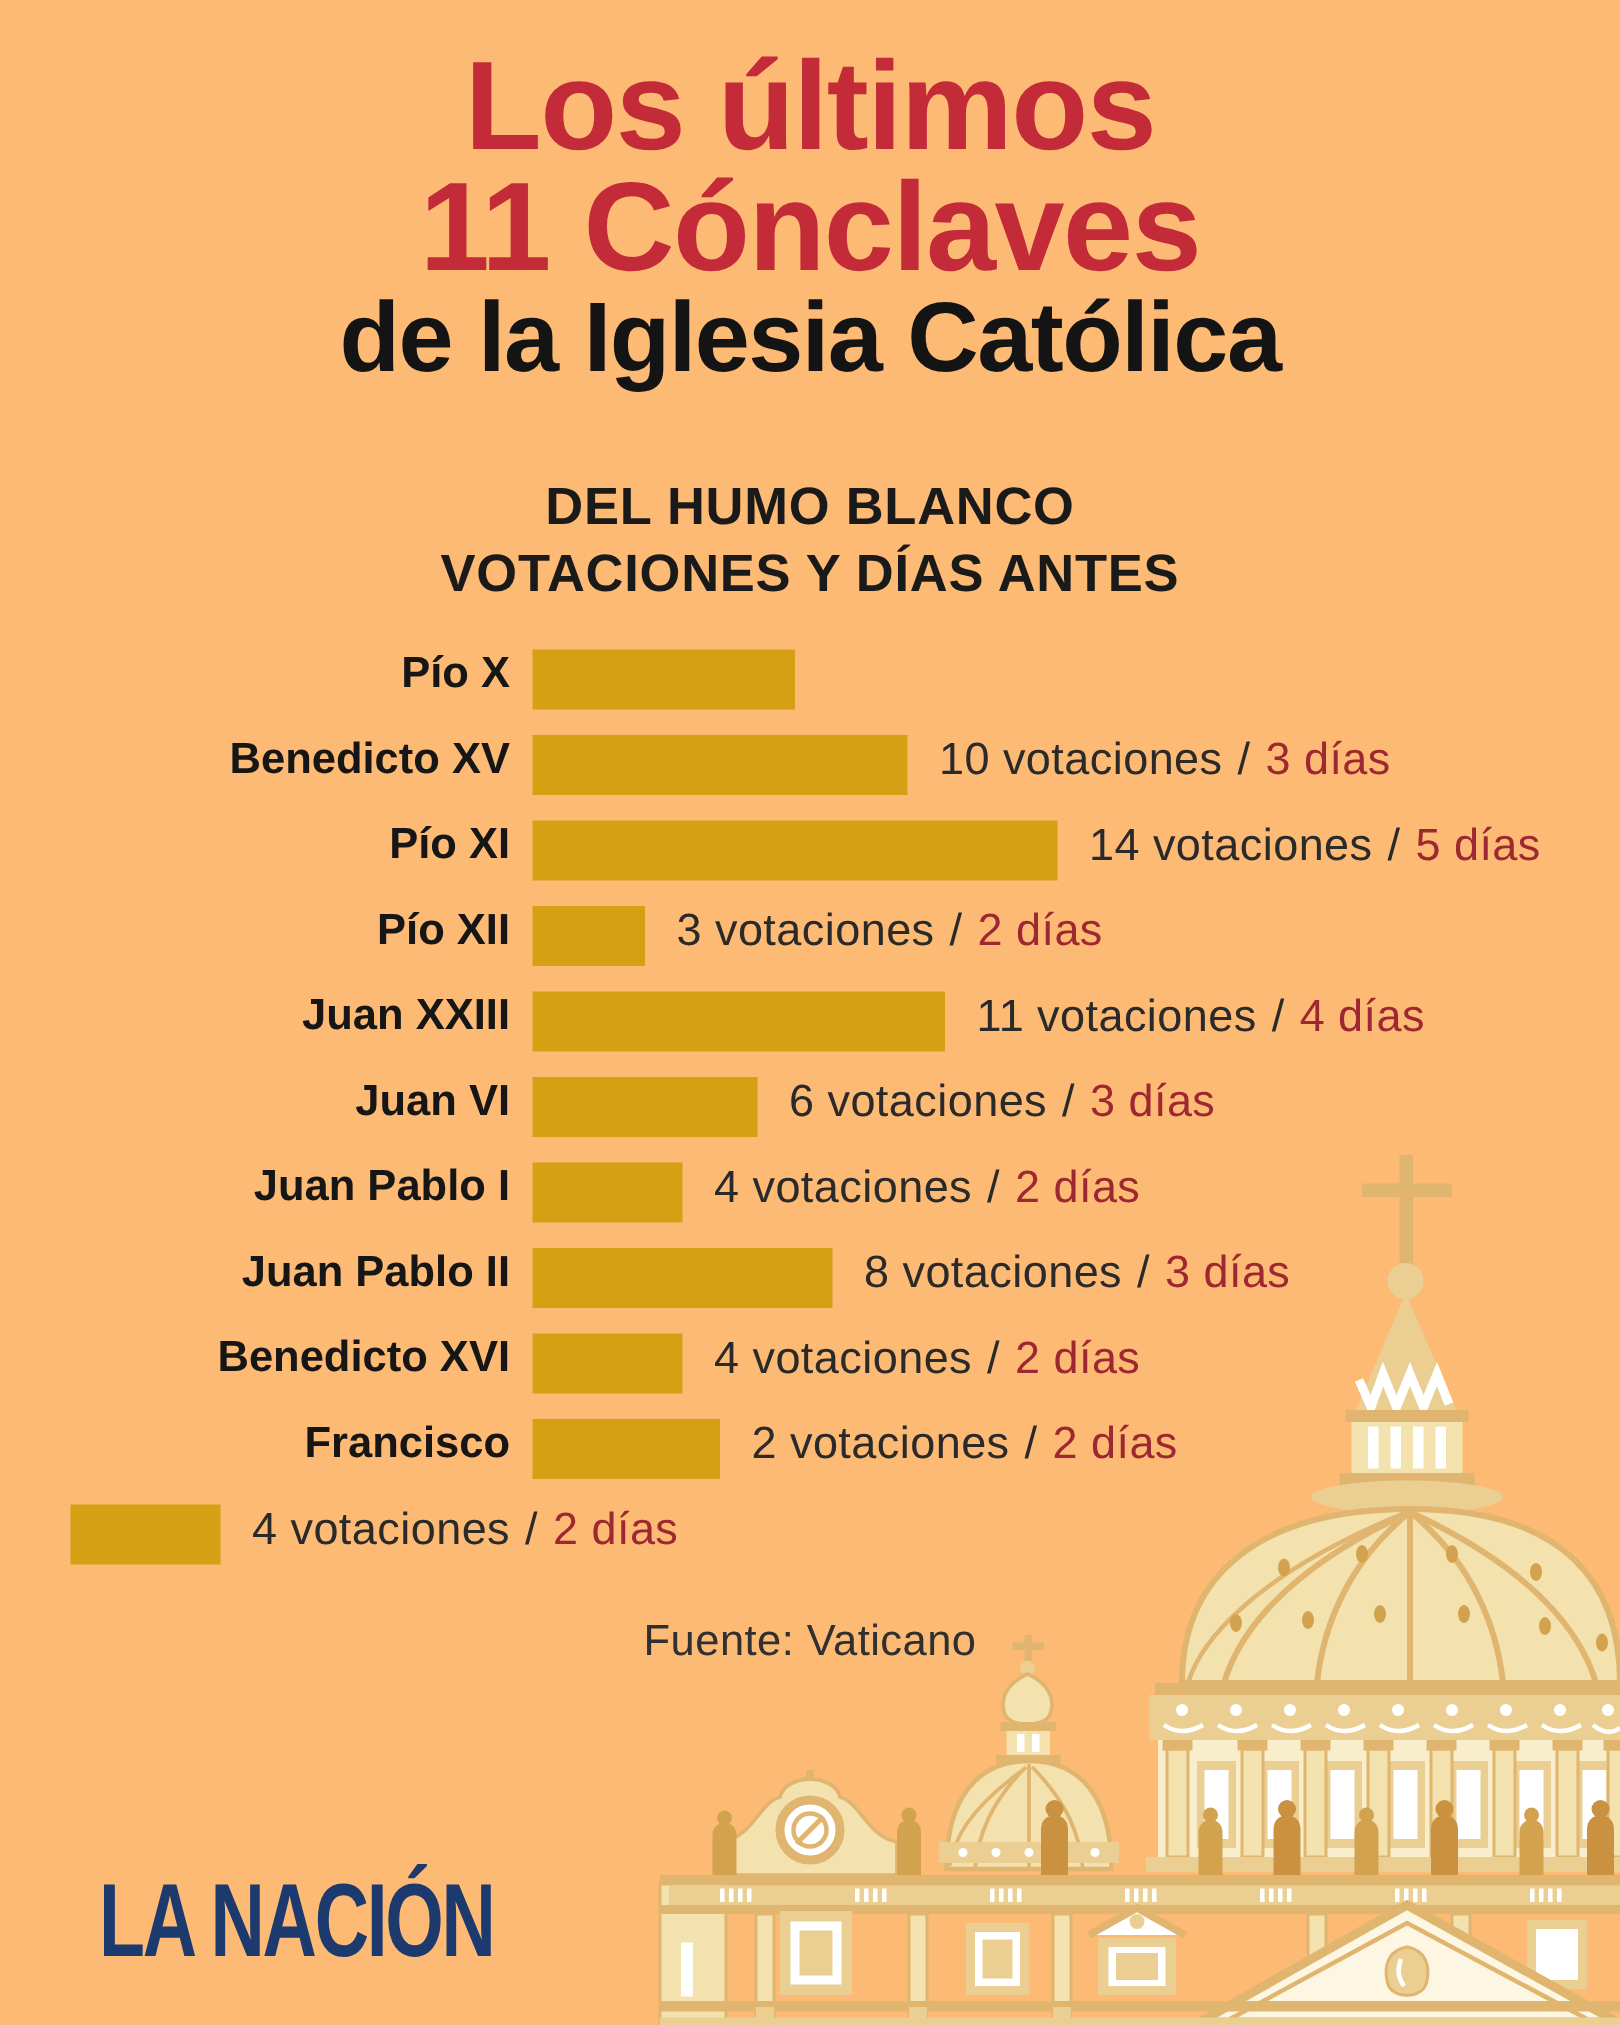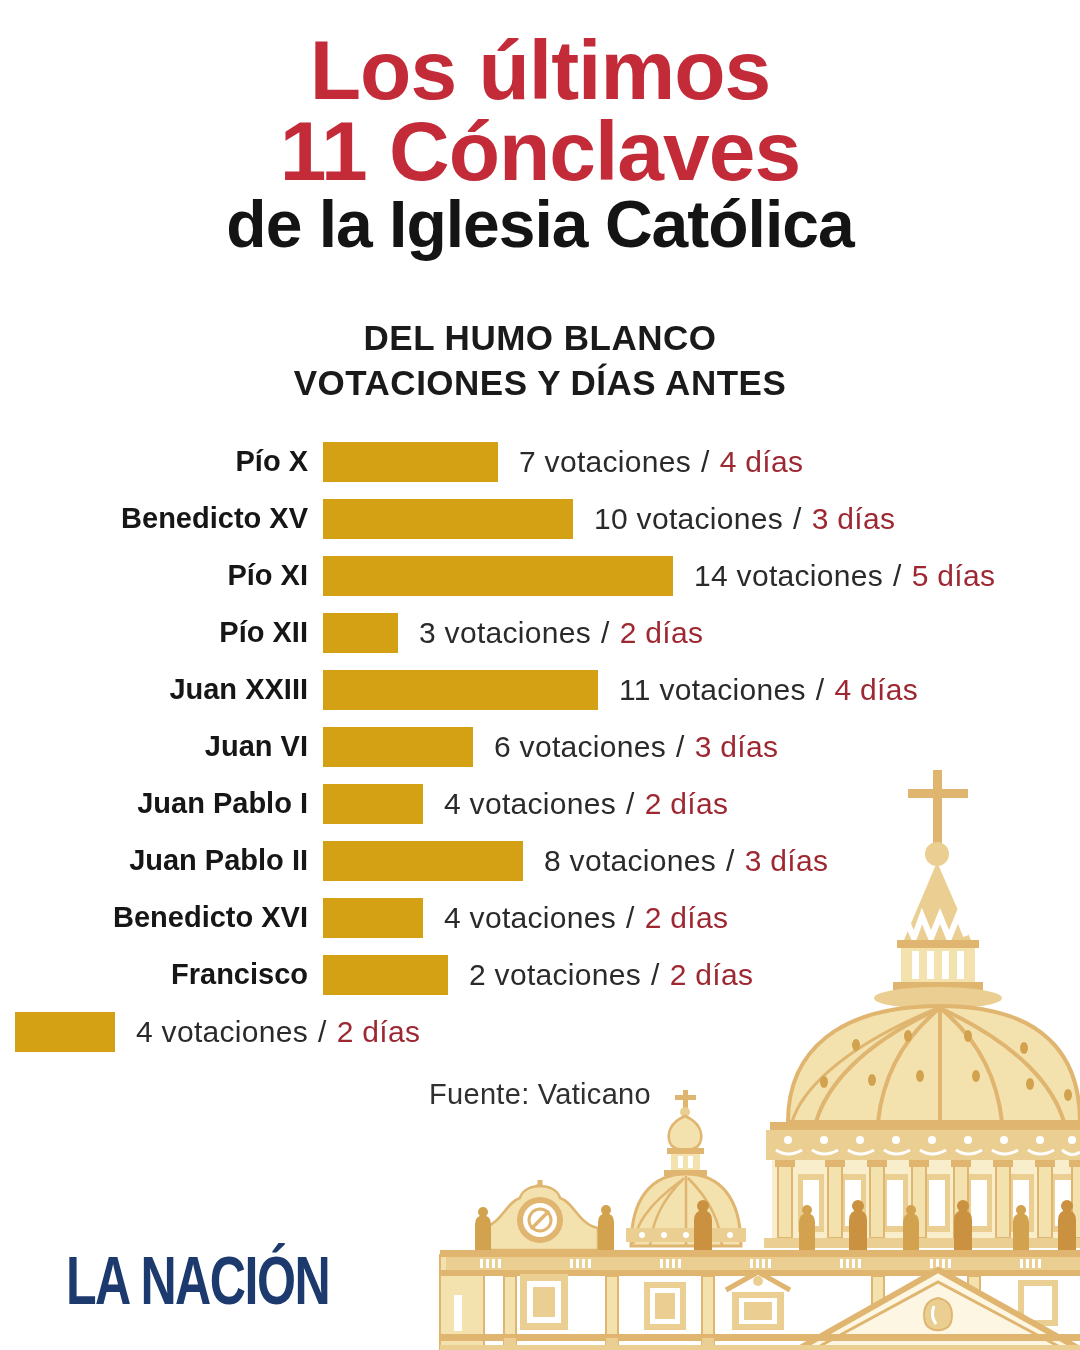--- a/index.html
+++ b/index.html
@@ -1,32 +1,32 @@
 <!DOCTYPE html>
 <html><head>
 <meta charset="utf-8">
 <style>
   html,body{margin:0;padding:0;background:#e8e8e8;}
   .poster{
-    position:relative;width:1080px;height:1350px;background:#ffffff;
+    position:relative;width:1080px;height:1350px;background:#fdba74;
     overflow:hidden;font-family:"Liberation Sans",sans-serif;
     --accent:#C32B39; --ink:#141414; --bar:#D4A014; --days:#9E2832;
     --value:#2A2A2A; --brand:#1C3A6E;
     --g1:#F3E2AE; --g2:#EBCF92; --g3:#E0B570; --g4:#D2A24E;
   }
   .basilica{position:absolute;right:0;bottom:0;z-index:0;}
   .content{position:absolute;inset:0;z-index:1;}
   .title{position:absolute;top:30px;left:0;width:100%;text-align:center;font-weight:700;}
   .title .red{display:block;font-size:84px;line-height:0.96;color:var(--accent);letter-spacing:-1px;}
   .title .dark{display:block;font-size:66px;line-height:1.0;color:var(--ink);letter-spacing:-1px;}
   .subtitle{position:absolute;top:316px;left:0;width:100%;text-align:center;
     font-size:35px;font-weight:700;color:#1a1a1a;line-height:1.28;letter-spacing:0.5px;}
   .subtitle span{display:block;}
   .chart{position:absolute;top:433px;left:0;width:100%;}
-  .row{display:flex;align-items:center;height:57px;}
+  .row{display:flex;height:57px;padding-left:32px;}
   .row .label{width:308px;text-align:right;font-weight:700;font-size:29px;color:#161616;flex:0 0 auto;}
   .row .bar{height:40px;margin-left:15px;background:var(--bar);flex:0 0 auto;}
   .row .val{margin-left:21px;font-size:30px;color:var(--value);letter-spacing:0.3px;white-space:nowrap;}
   .row .slash{margin:0 10px;color:var(--value);}
   .row .days{color:var(--days);}
   .source{position:absolute;top:1078px;left:0;width:100%;text-align:center;
     font-size:29px;color:#303030;letter-spacing:0.3px;}
   .brand{position:absolute;left:66px;top:1240px;font-size:66px;font-weight:700;
     color:var(--brand);letter-spacing:-2px;transform:scaleX(0.76) scaleY(1.05);transform-origin:left top;white-space:nowrap;}
 </style>
@@ -285,21 +285,20 @@
 
     <div class="subtitle">
       <span>DEL HUMO BLANCO</span>
       <span>VOTACIONES Y DÍAS ANTES</span>
     </div>
 
     <div class="chart">
         <div class="row">
           <span class="label">Pío X</span>
           <div class="bar" style="width: 175px;"></div>
-          <span class="val"><span>7 votaciones</span><span class="slash">/</span><span class="days">4 días</span></span>
         </div>
         <div class="row">
           <span class="label">Benedicto XV</span>
           <div class="bar" style="width: 250px;"></div>
           <span class="val"><span>10 votaciones</span><span class="slash">/</span><span class="days">3 días</span></span>
         </div>
         <div class="row">
           <span class="label">Pío XI</span>
           <div class="bar" style="width: 350px;"></div>
           <span class="val"><span>14 votaciones</span><span class="slash">/</span><span class="days">5 días</span></span>

